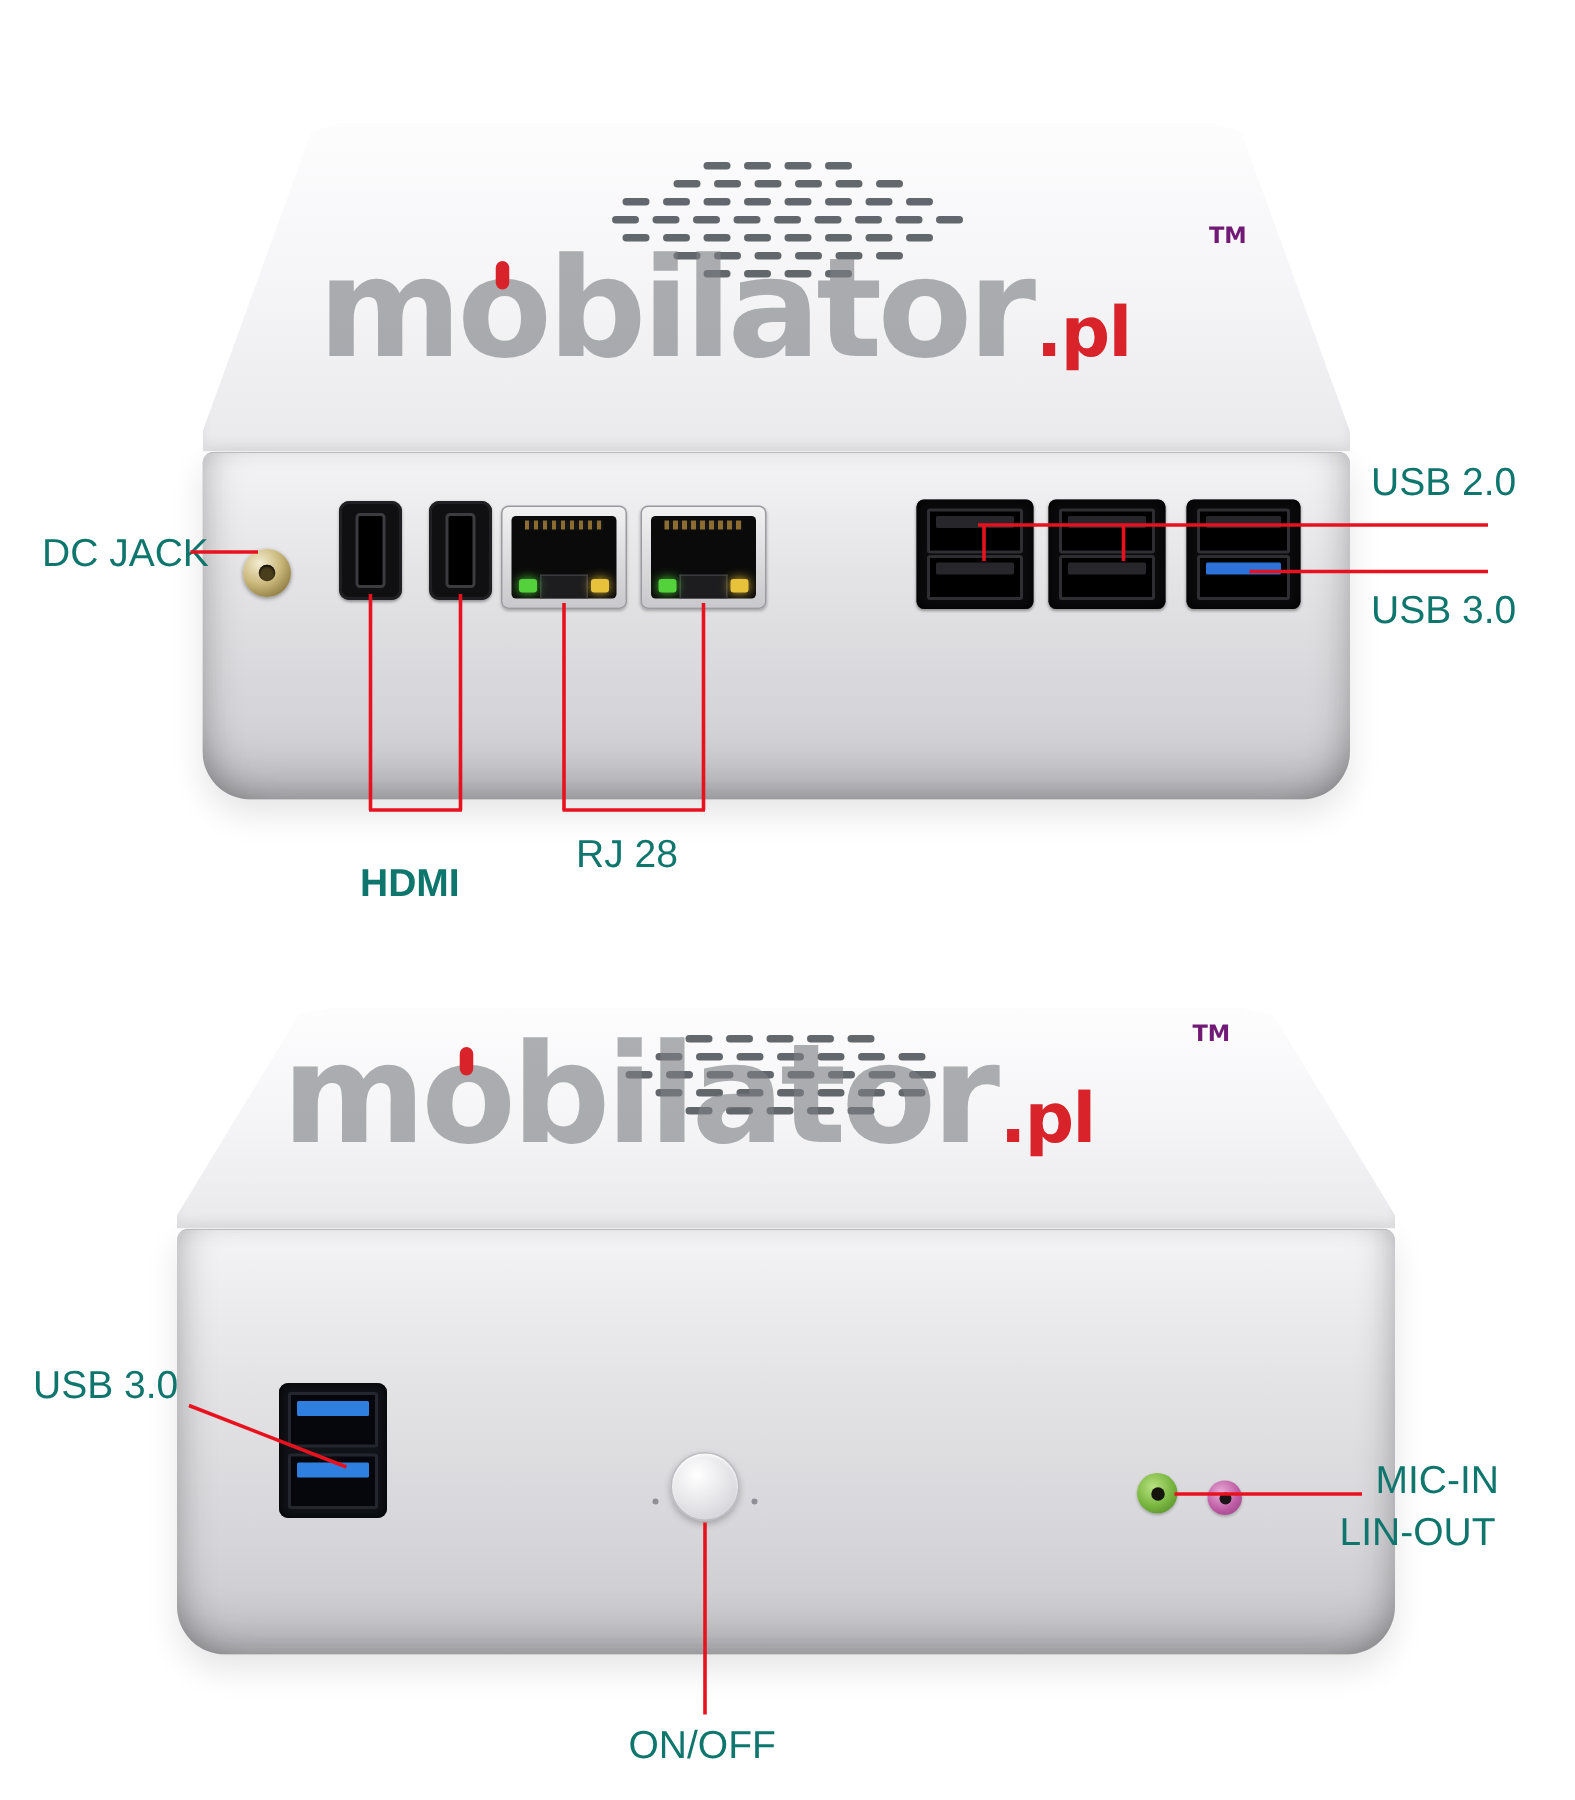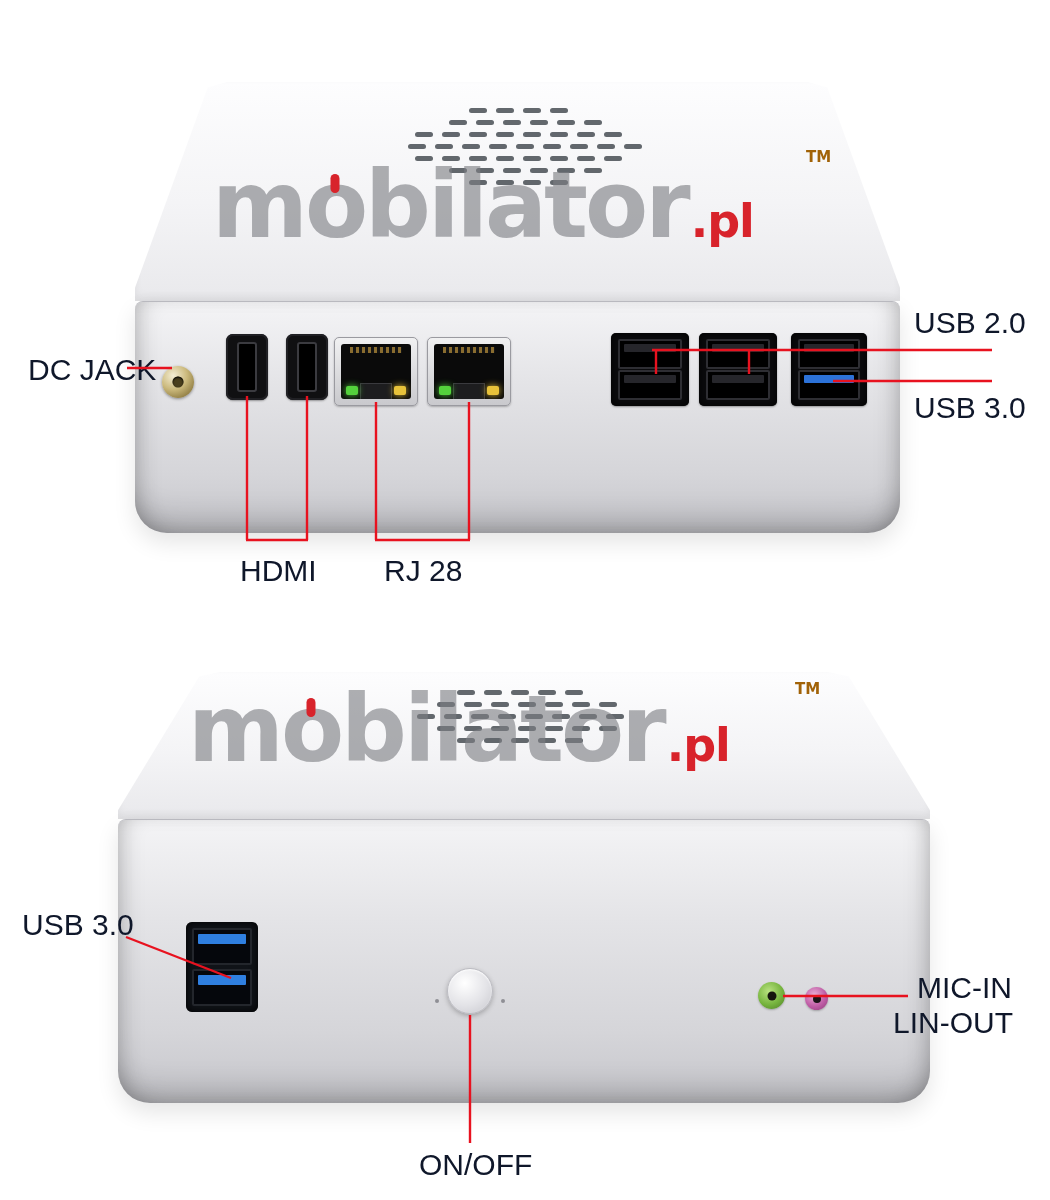--- a/index.html
+++ b/index.html
@@ -23,21 +23,21 @@
   .vent-dash{width:18px;height:5px;border-radius:3px;background:rgba(72,77,83,.85);}
 
   
   .watermark{position:absolute;display:flex;align-items:baseline;font-family:"DejaVu Sans",sans-serif;font-weight:700;color:rgba(124,126,131,.62);letter-spacing:-3px;pointer-events:none;}
   .wm-rear{left:212px;top:160px;}
   .wm-front{left:188px;top:684px;}
   .wm-main{font-size:92px;line-height:1;}
   .wm-o{position:relative;}
   .wm-dot{position:absolute;left:50%;top:14px;transform:translateX(-50%);width:9px;height:19px;border-radius:5px;background:#d8232b;}
   .wm-pl{font-size:46px;color:#d8232b;letter-spacing:-1px;margin-left:3px;line-height:1;}
-  .wm-tm{position:absolute;font-size:15px;font-weight:700;color:#a16207;font-family:"DejaVu Sans",sans-serif;}
+  .wm-tm{position:absolute;font-size:15px;font-weight:700;color:#701a75;font-family:"DejaVu Sans",sans-serif;}
   .tm-rear{left:806px;top:148px;}
   .tm-front{left:795px;top:680px;}
 
   
   .dc-jack{position:absolute;left:162px;top:366px;width:32px;height:32px;border-radius:50%;background:radial-gradient(circle at 35% 30%,#f4edd4,#cbb97c 45%,#907d43 80%,#6f5f30);box-shadow:0 1px 3px rgba(0,0,0,.4);}
   .dc-jack::after{content:"";position:absolute;left:50%;top:50%;transform:translate(-50%,-50%);width:11px;height:11px;border-radius:50%;background:#4a3f1d;box-shadow:inset 0 1px 2px #000;}
 
   .hdmi{position:absolute;width:42px;height:66px;background:#101012;border-radius:7px;box-shadow:inset 0 0 0 2px #202024,0 1px 2px rgba(0,0,0,.35);}
   .hdmi-slot{position:absolute;left:50%;top:50%;transform:translate(-50%,-50%);width:16px;height:46px;background:#000;border:2px solid #3b3b40;border-radius:3px;}
 
@@ -66,21 +66,21 @@
 
   .audio-jack{position:absolute;border-radius:50%;box-shadow:0 1px 2px rgba(0,0,0,.25);}
   .audio-jack::after{content:"";position:absolute;left:50%;top:50%;transform:translate(-50%,-50%);border-radius:50%;background:#15150e;}
   .mic-jack{left:758px;top:982px;width:27px;height:27px;background:radial-gradient(circle at 40% 35%,#b9e281,#76b43e 55%,#4d7d26);}
   .mic-jack::after{width:9px;height:9px;}
   .lineout-jack{left:805px;top:987px;width:23px;height:23px;background:radial-gradient(circle at 40% 35%,#e9aed6,#bf5da6 55%,#8d3b78);}
   .lineout-jack::after{width:8px;height:8px;background:#1a1418;}
 
   
   .annotations{position:absolute;left:0;top:0;pointer-events:none;}
-  .label{position:absolute;font-size:30px;color:#0f172a;white-space:nowrap;}
+  .label{position:absolute;font-size:26px;color:#0f766e;white-space:nowrap;}
 </style>
 </head>
 <body>
 
 <div class="page">
 
   <section>
     <div class="top-face tf-rear">
     </div>
     <div class="vent vent-rear">
@@ -201,21 +201,21 @@
           <div class="usb-tongue"></div>
         </div>
       <div class="usb-slot blue">
           <div class="usb-tongue"></div>
         </div>
     </div>
 
     <div class="label" style="left:28px;top:353px;">DC JACK</div>
     <div class="label" style="left:914px;top:306px;">USB 2.0</div>
     <div class="label" style="left:914px;top:391px;">USB 3.0</div>
-    <div class="label" style="left:240px;top:554px;">HDMI</div>
+    <div class="label" style="left:240px;top:573px;font-weight:bold;">HDMI</div>
     <div class="label" style="left:384px;top:554px;">RJ 28</div>
   </section>
 
   <section>
     <div class="top-face tf-front"></div>
     <div class="vent vent-front">
         <div class="vent-row">
           <span class="vent-dash"></span>
           <span class="vent-dash"></span>
           <span class="vent-dash"></span>

